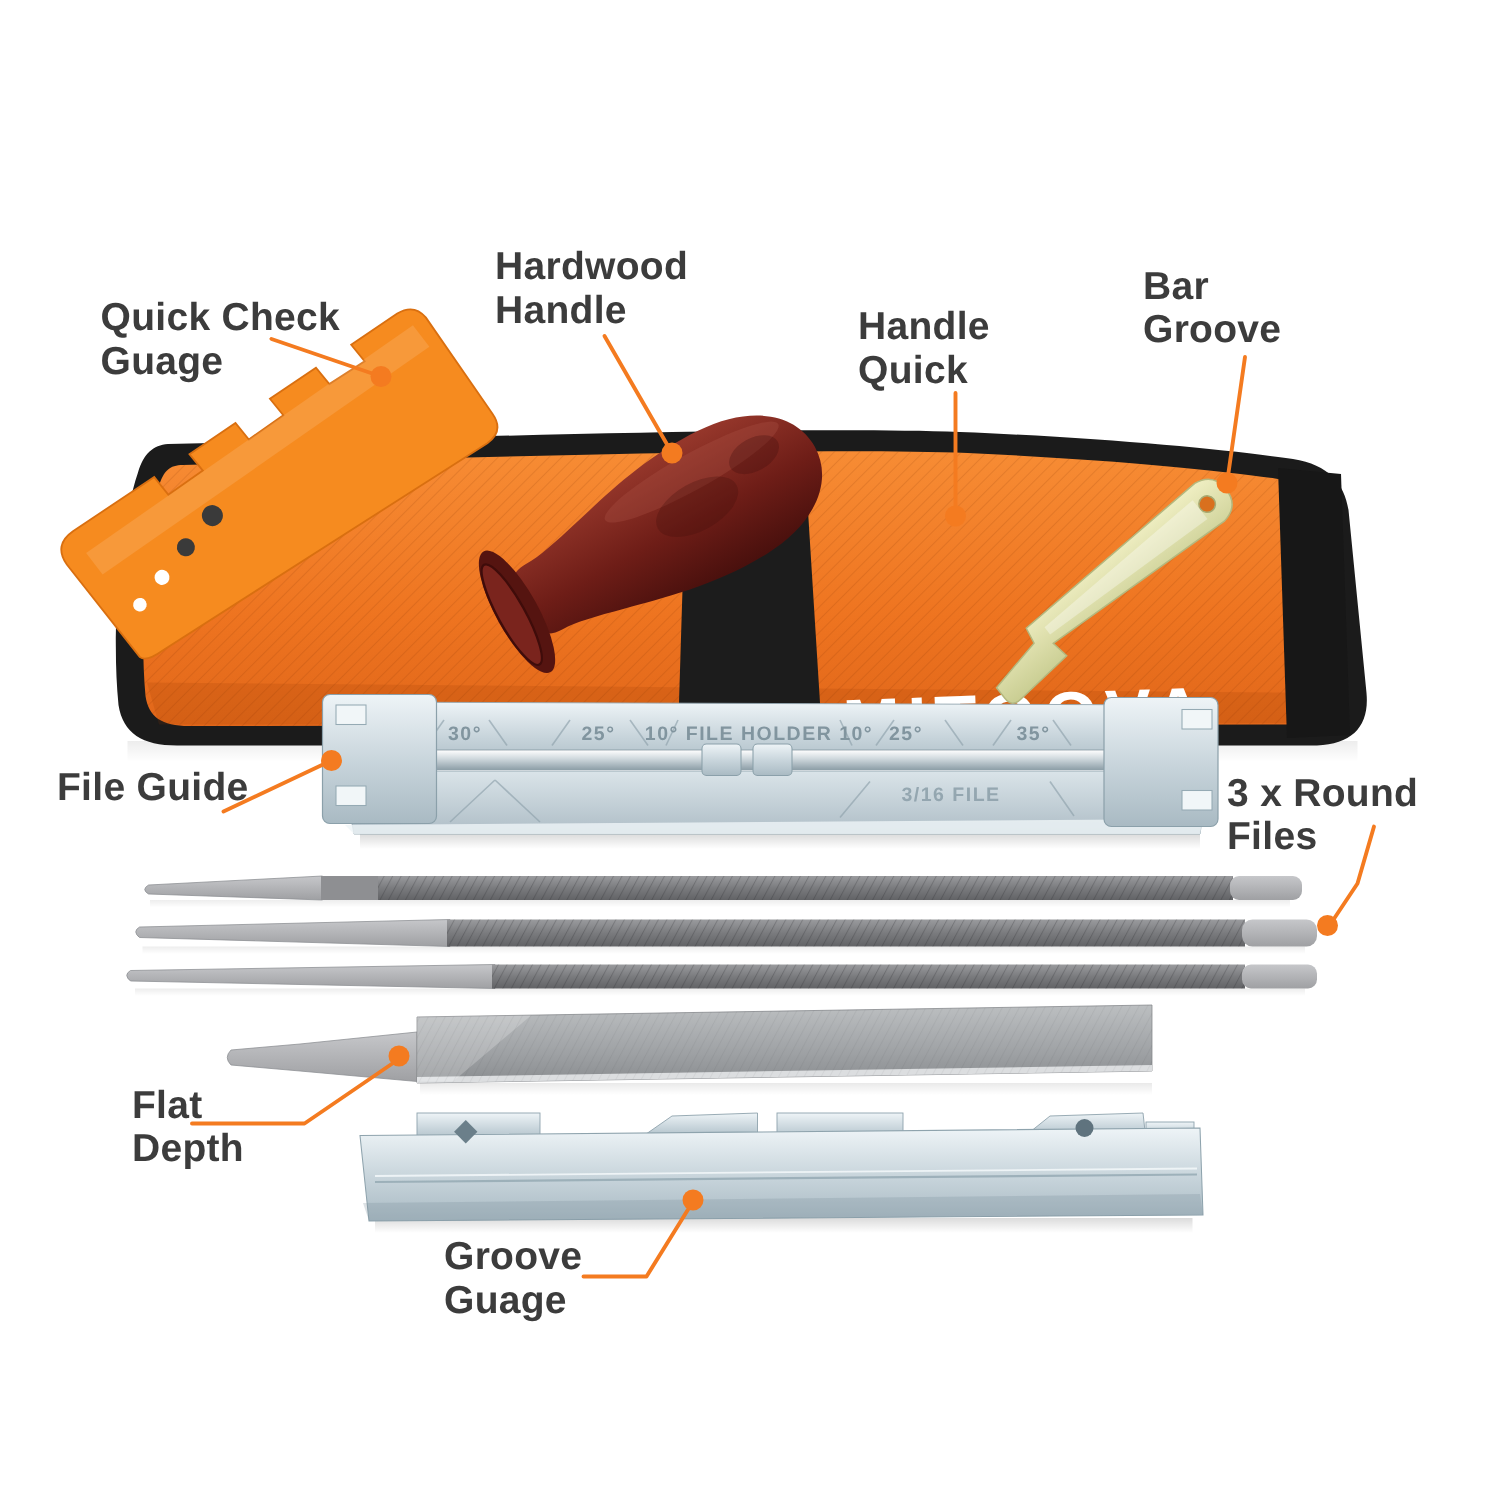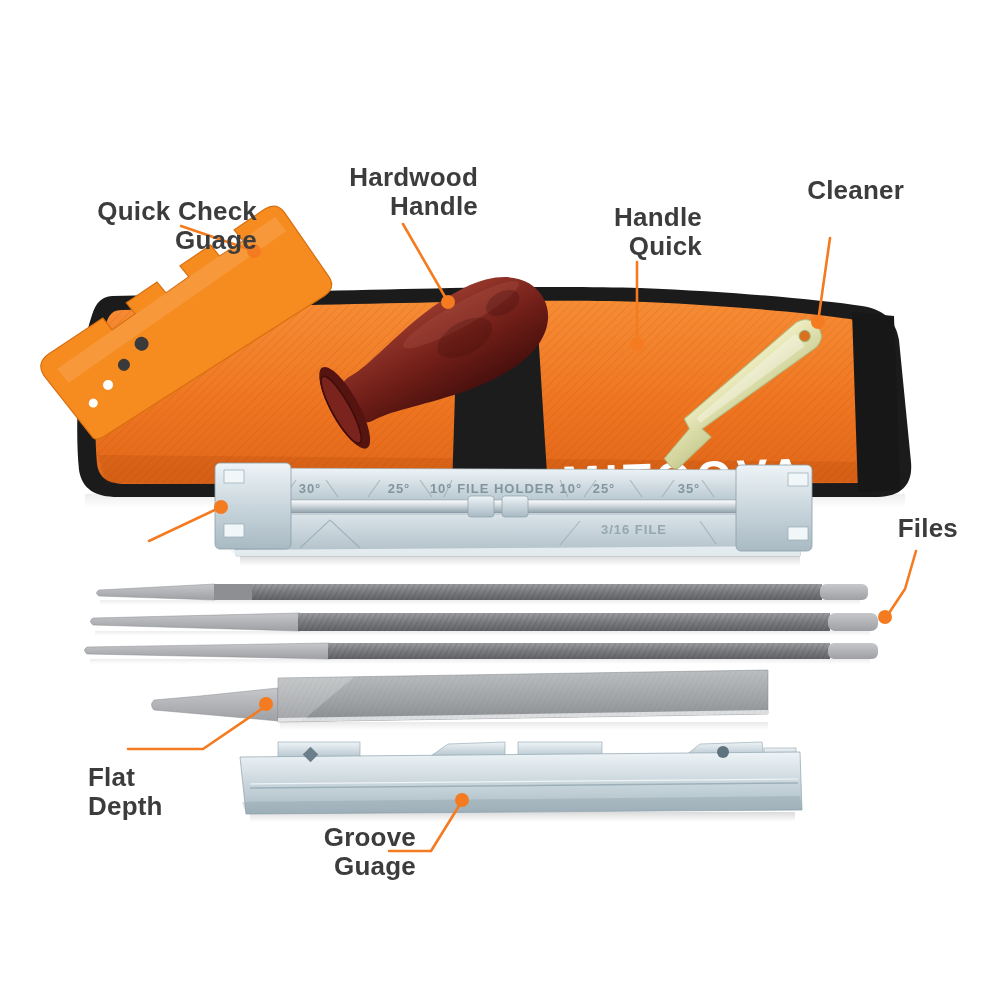--- a/index.html
+++ b/index.html
@@ -1,22 +1,22 @@
 <!DOCTYPE html>
 <html><head>
 <meta charset="utf-8">
 <style>
   html,body{margin:0;padding:0;background:#fff;}
   #stage{position:relative;width:1000px;height:1000px;background:#ffffff;overflow:hidden;
          font-family:"Liberation Sans", sans-serif;}
   #art{position:absolute;left:0;top:0;}
   .label{position:absolute;font:700 26px/1.12 "Liberation Sans", sans-serif;
-         color:#3c3c3c;text-align:right;letter-spacing:.2px;}
+         color:#3c3c3c;text-align:left;letter-spacing:.2px;}
   .label span{display:block;}
-  .label.left{text-align:left;margin-top:41px;}
+  .label.left{text-align:left;}
   svg text{font-family:"Liberation Sans", sans-serif;}
   .stamp{fill:#7e929c;font-size:13px;font-weight:700;letter-spacing:1px;opacity:.95;}
   .stamp2{fill:#8fa2ac;font-size:13px;font-weight:700;letter-spacing:1px;opacity:.9;}
   .brand{fill:#ffffff;font-size:46px;font-weight:700;letter-spacing:5px;}
   .leader{stroke:#F47B20;stroke-width:2.6;fill:none;stroke-linecap:round;stroke-linejoin:round;}
 </style>
 </head>
 <body>
 
 <div id="stage">
@@ -237,25 +237,27 @@
 </div>
 <div class="label" style="left:330px;top:163px;width:148px">
   <span>Hardwood</span>
   <span>Handle</span>
 </div>
 <div class="label" style="left:572px;top:203px;width:130px">
   <span>Handle</span>
   <span>Quick</span>
 </div>
 <div class="label" style="left:762px;top:176px;width:142px">
-  <span>Cleaner</span>
+  <span>Bar Groove</span>
 </div>
 <div class="label" style="left:38px;top:510px;width:148px">
+  <span>File Guide</span>
 </div>
 <div class="label" style="left:818px;top:514px;width:140px">
+  <span>3 x Round</span>
   <span>Files</span>
 </div>
 <div class="label left" style="left:88px;top:722px;width:90px">
   <span>Flat</span>
   <span>Depth</span>
 </div>
 <div class="label" style="left:296px;top:823px;width:120px">
   <span>Groove</span>
   <span>Guage</span>
 </div>

